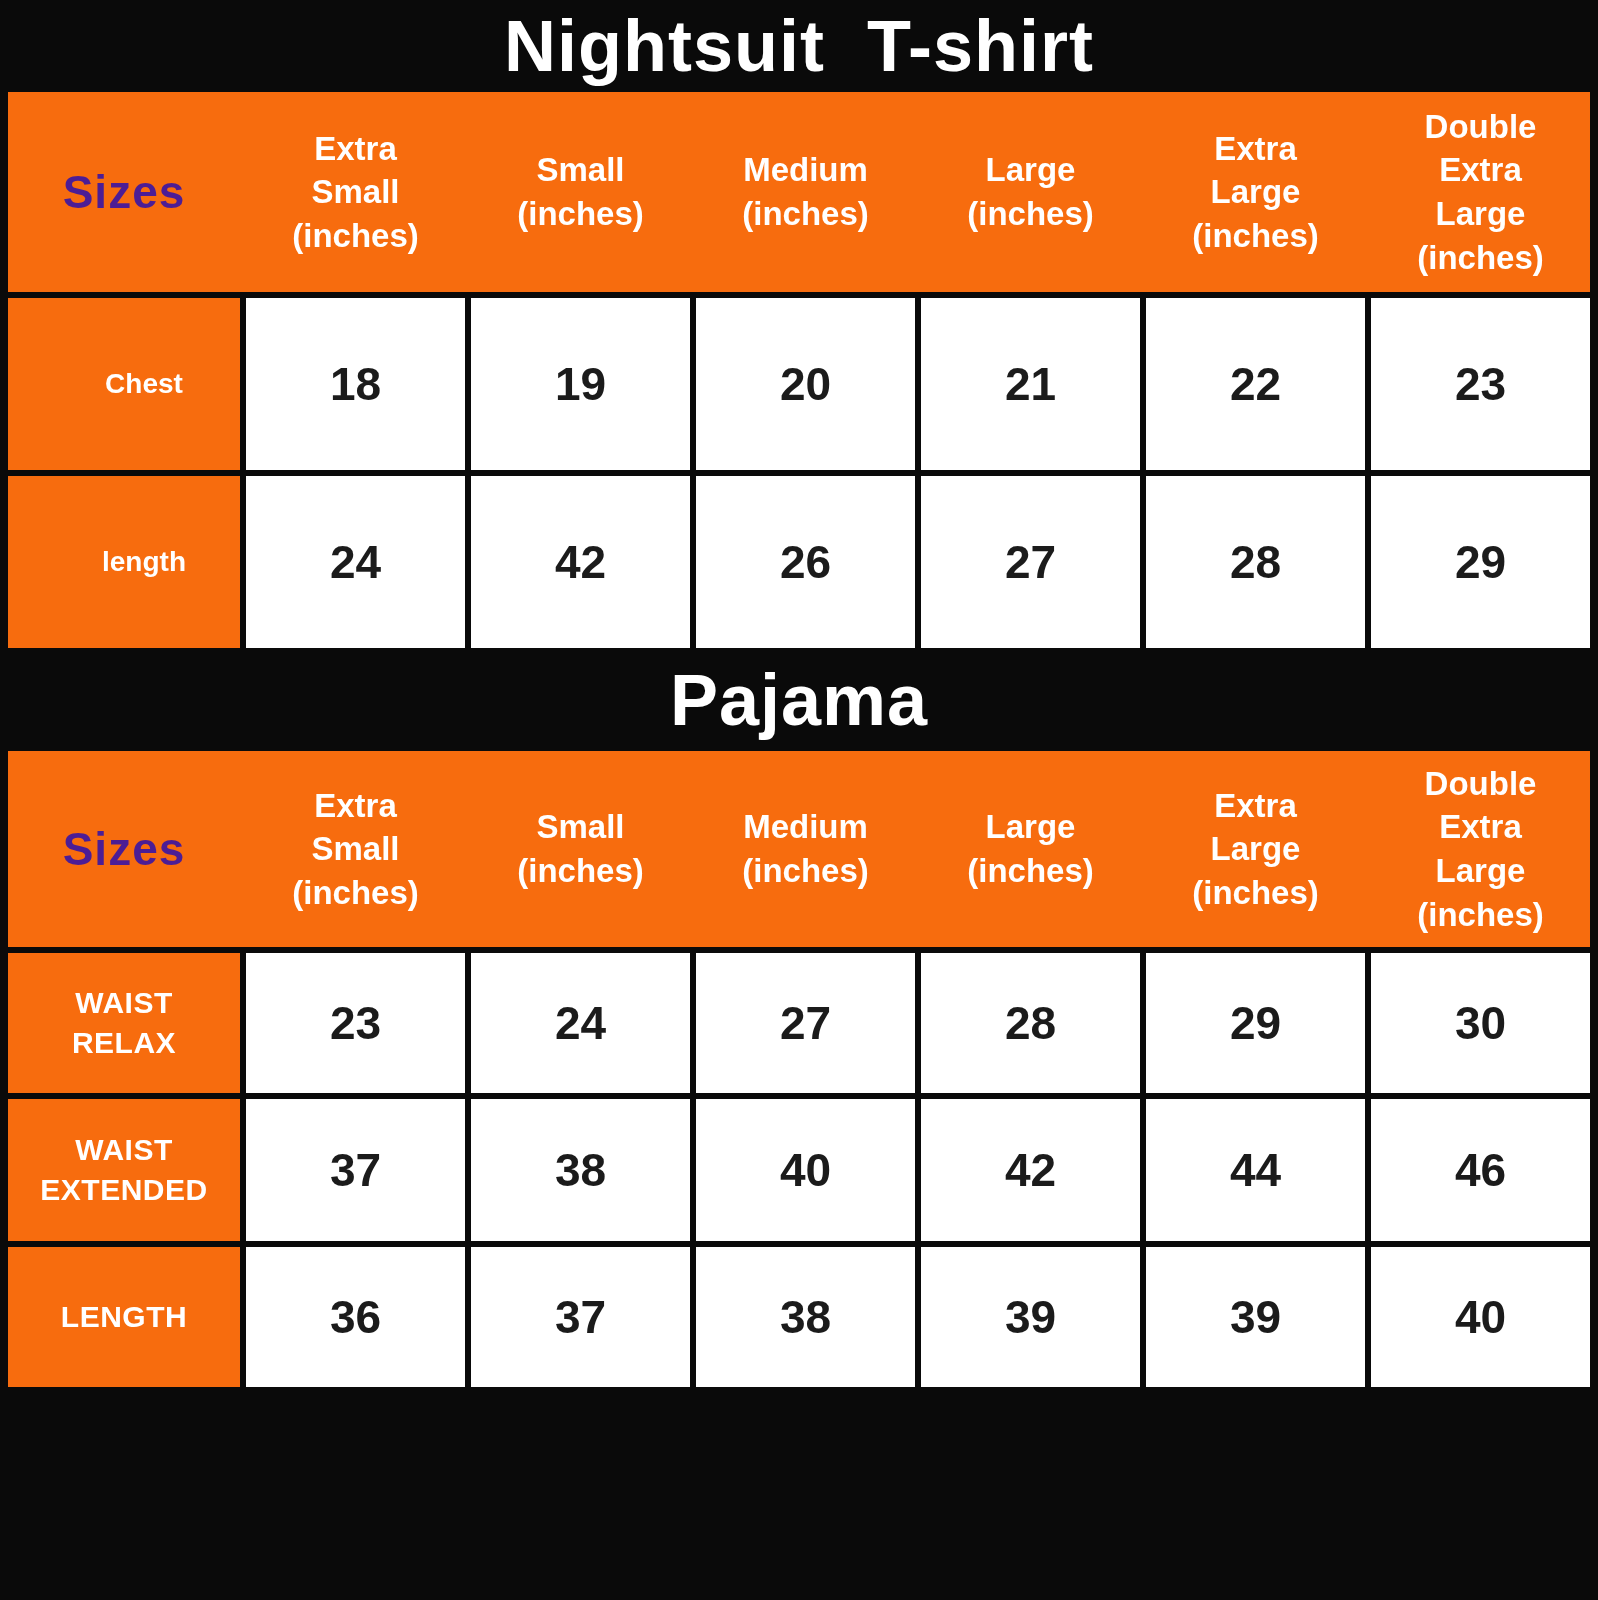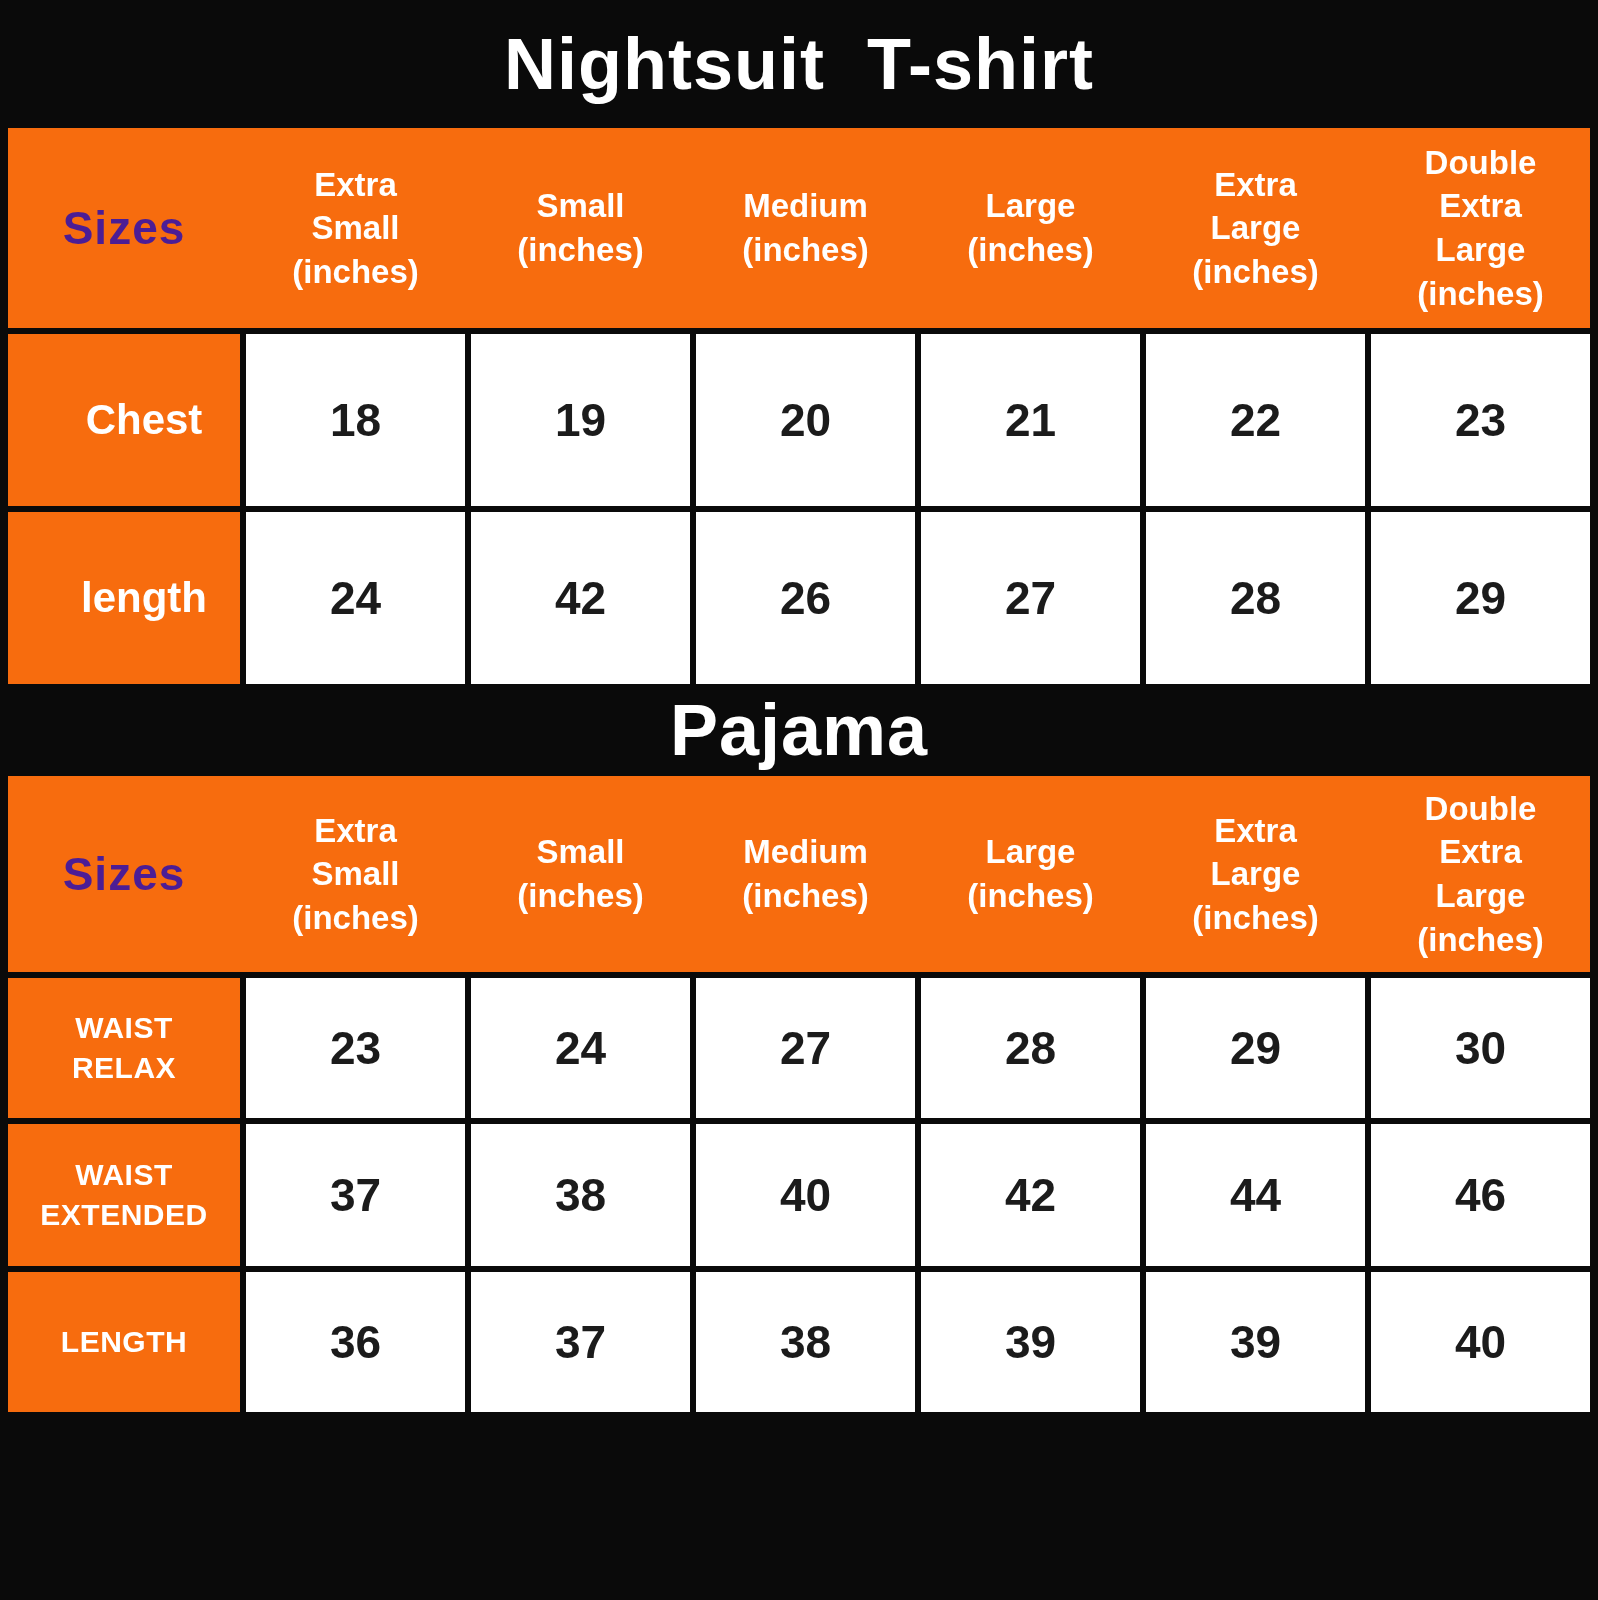--- a/index.html
+++ b/index.html
@@ -36,41 +36,41 @@
   }
   .col-head{
     color:#ffffff;font-size:33px;font-weight:600;line-height:1.32;
     text-align:center;white-space:pre-line;
   }
   .label-cell{
     background:#f76c0e;color:#ffffff;
     display:flex;align-items:center;justify-content:center;
     text-align:center;font-weight:800;
   }
-  .label-lg{font-size:42px;padding-left:40px;}
+  .label-lg{font-size:28px;padding-left:40px;}
   .label-sm{font-size:30px;line-height:1.35;white-space:pre-line;letter-spacing:0.5px;}
   .num-cell{
     background:#ffffff;color:#1b1b1b;
     display:flex;align-items:center;justify-content:center;
     font-size:46px;font-weight:700;
   }
   .note-band{
     background:#f76c0e;
   }
   .note-text{
     color:#ffffff;font-size:58px;font-weight:700;font-style:italic;
     letter-spacing:1px;
   }
 </style>
 </head>
 <body>
 
 <div class="sheet">
 
-  <div class="band band-title" style="height:128px">
+  <div class="band band-title" style="height:92px">
     <div class="title-text">Nightsuit  T-shirt</div>
   </div>
 
   <div class="size-table" style="grid-template-rows:200px 172px 172px">
     <div class="header-row">
       <div class="hcell">
           <span class="sizes-label">Sizes</span>
         </div>
       <div class="hcell">
           <span class="col-head">Extra
@@ -112,21 +112,21 @@
 
     <div class="label-cell label-lg">length</div>
     <div class="num-cell">24</div>
     <div class="num-cell">42</div>
     <div class="num-cell">26</div>
     <div class="num-cell">27</div>
     <div class="num-cell">28</div>
     <div class="num-cell">29</div>
   </div>
 
-  <div class="band band-title" style="height:92px">
+  <div class="band band-title" style="height:103px">
     <div class="title-text">Pajama</div>
   </div>
 
   <div class="size-table" style="grid-template-rows:196px 140px 142px 140px;padding-bottom:6px">
     <div class="header-row">
       <div class="hcell">
           <span class="sizes-label">Sizes</span>
         </div>
       <div class="hcell">
           <span class="col-head">Extra

